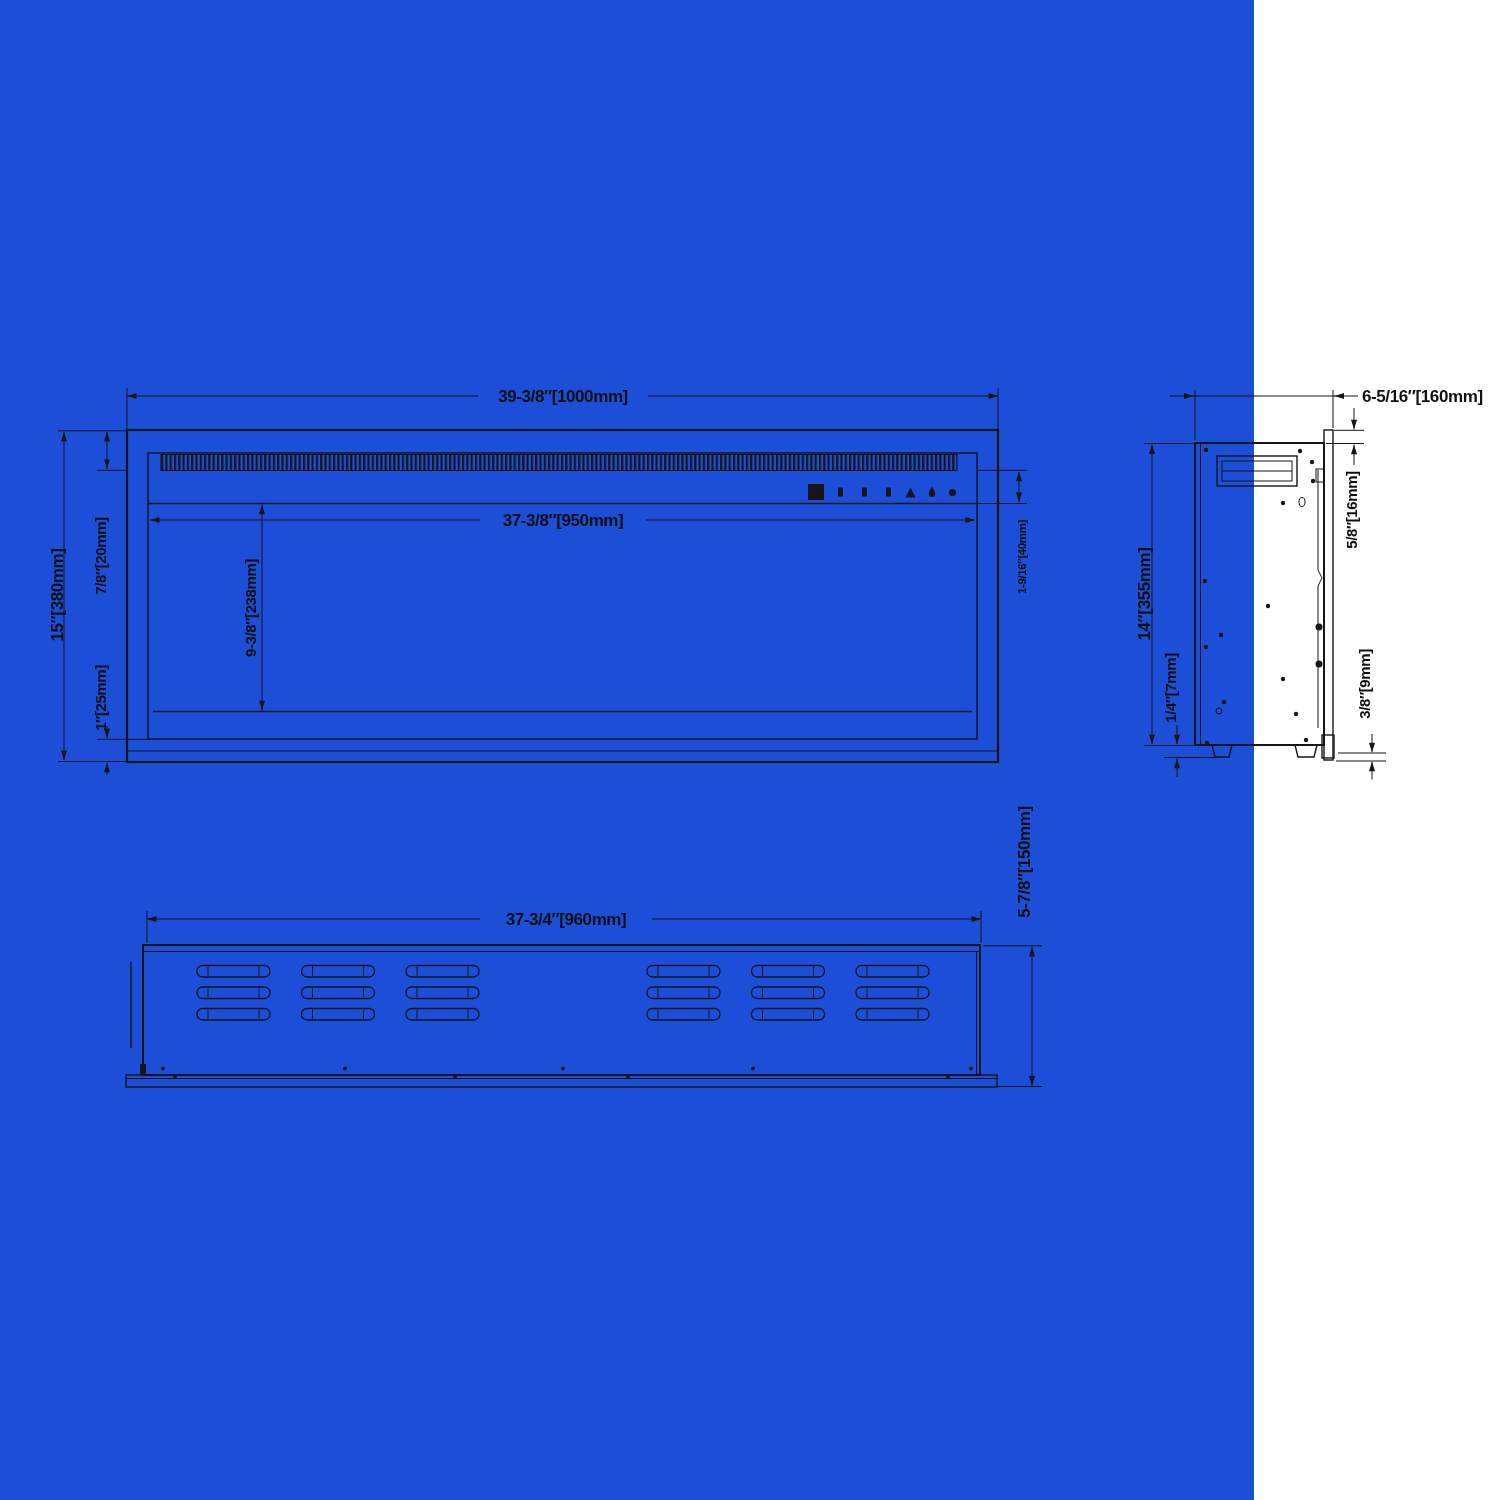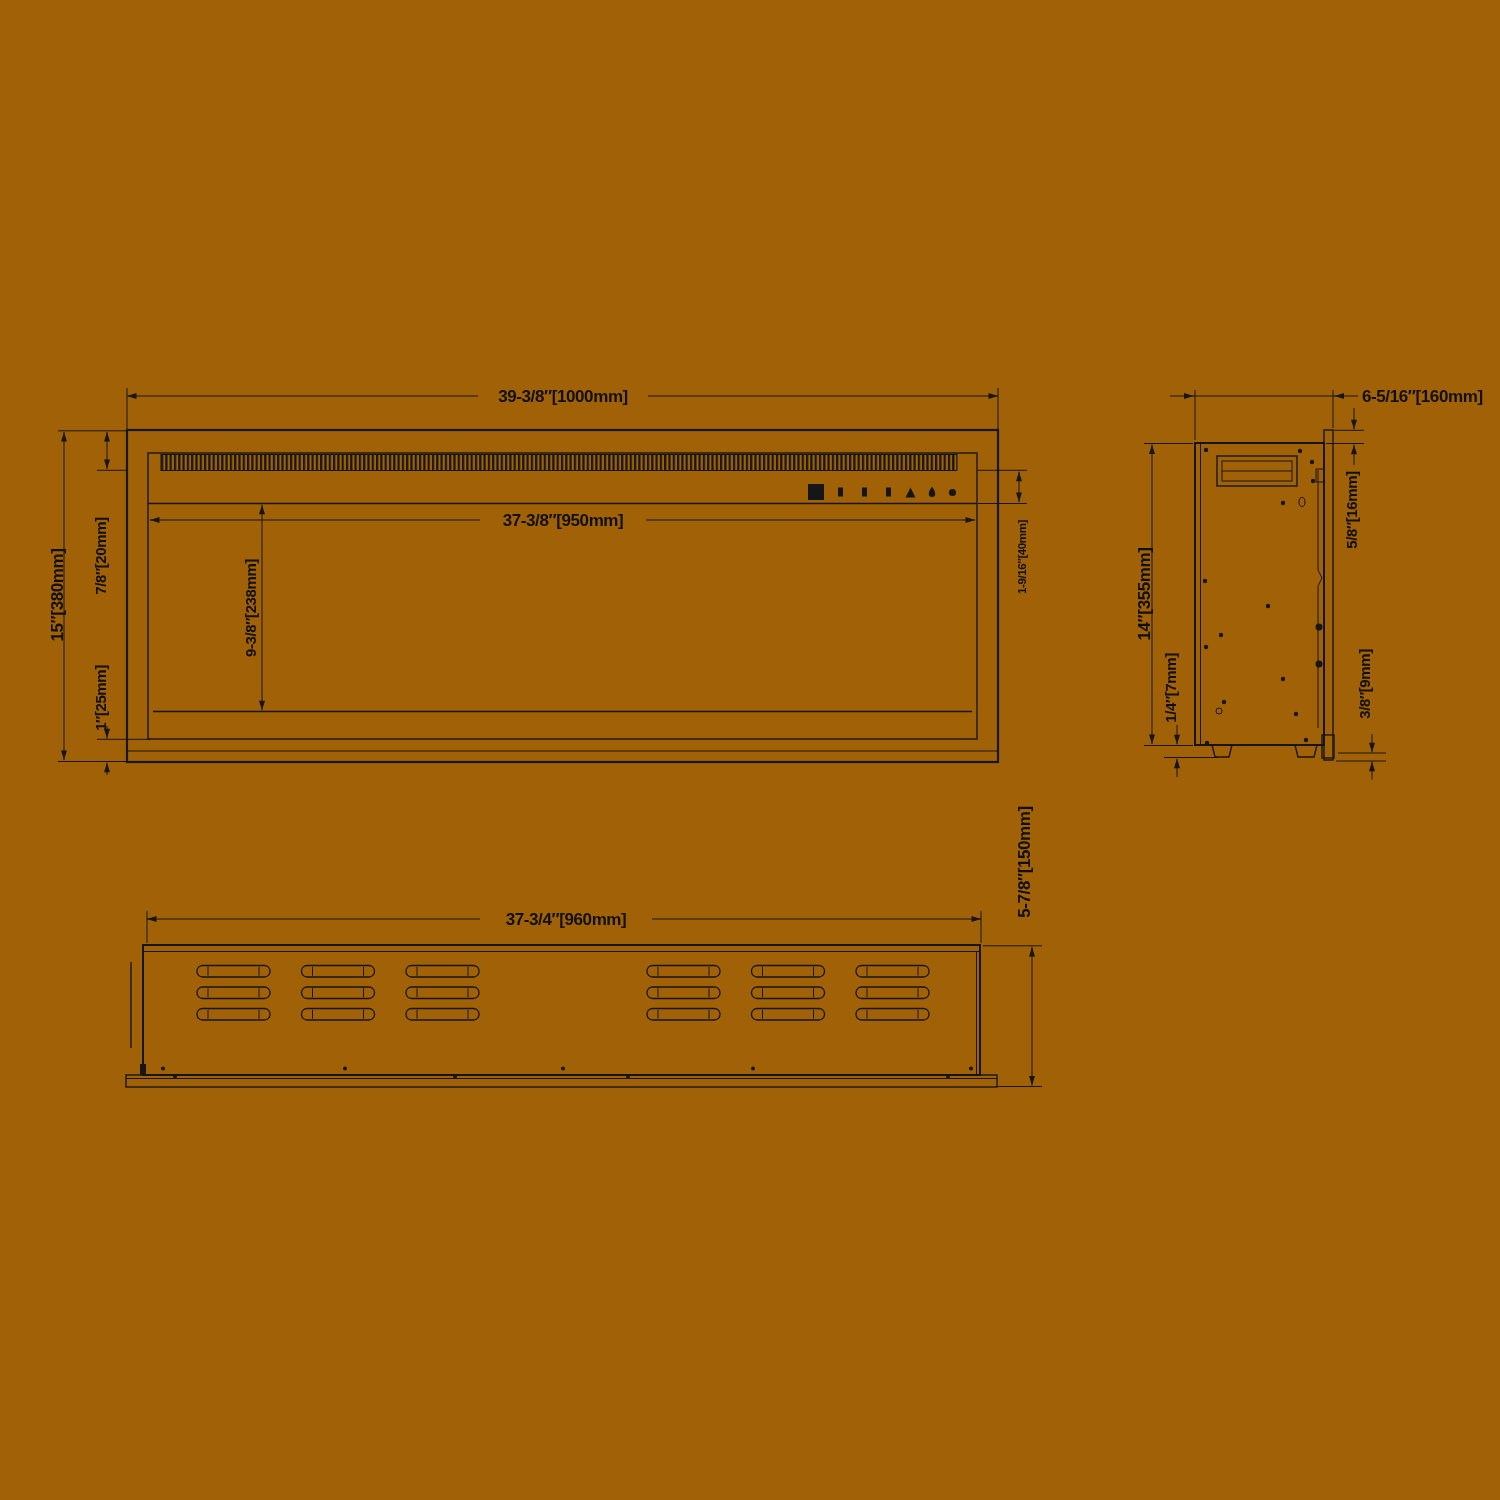--- a/index.html
+++ b/index.html
@@ -1,16 +1,16 @@
 <!DOCTYPE html>
 <html><head>
 <meta charset="utf-8">
 <style>
   html,body{margin:0;padding:0;background:#ffffff;}
-  .canvas{width:1500px;height:1500px;background:#a16207;position:relative;}
+  .canvas{width:1254px;height:1500px;background:#1d4ed8;position:relative;}
   svg{display:block;}
   .ln{fill:none;stroke:#161616;}
   .w22{stroke-width:2.2;}
   .w2{stroke-width:2;}
   .w14{stroke-width:1.4;}
   .w12{stroke-width:1.2;}
   .w1{stroke-width:1;}
   .solid{fill:#161616;stroke:none;}
   text{font-family:"Liberation Sans","DejaVu Sans",sans-serif;font-weight:700;fill:#101010;letter-spacing:-0.4px;}
   .dim{font-size:17px;}

